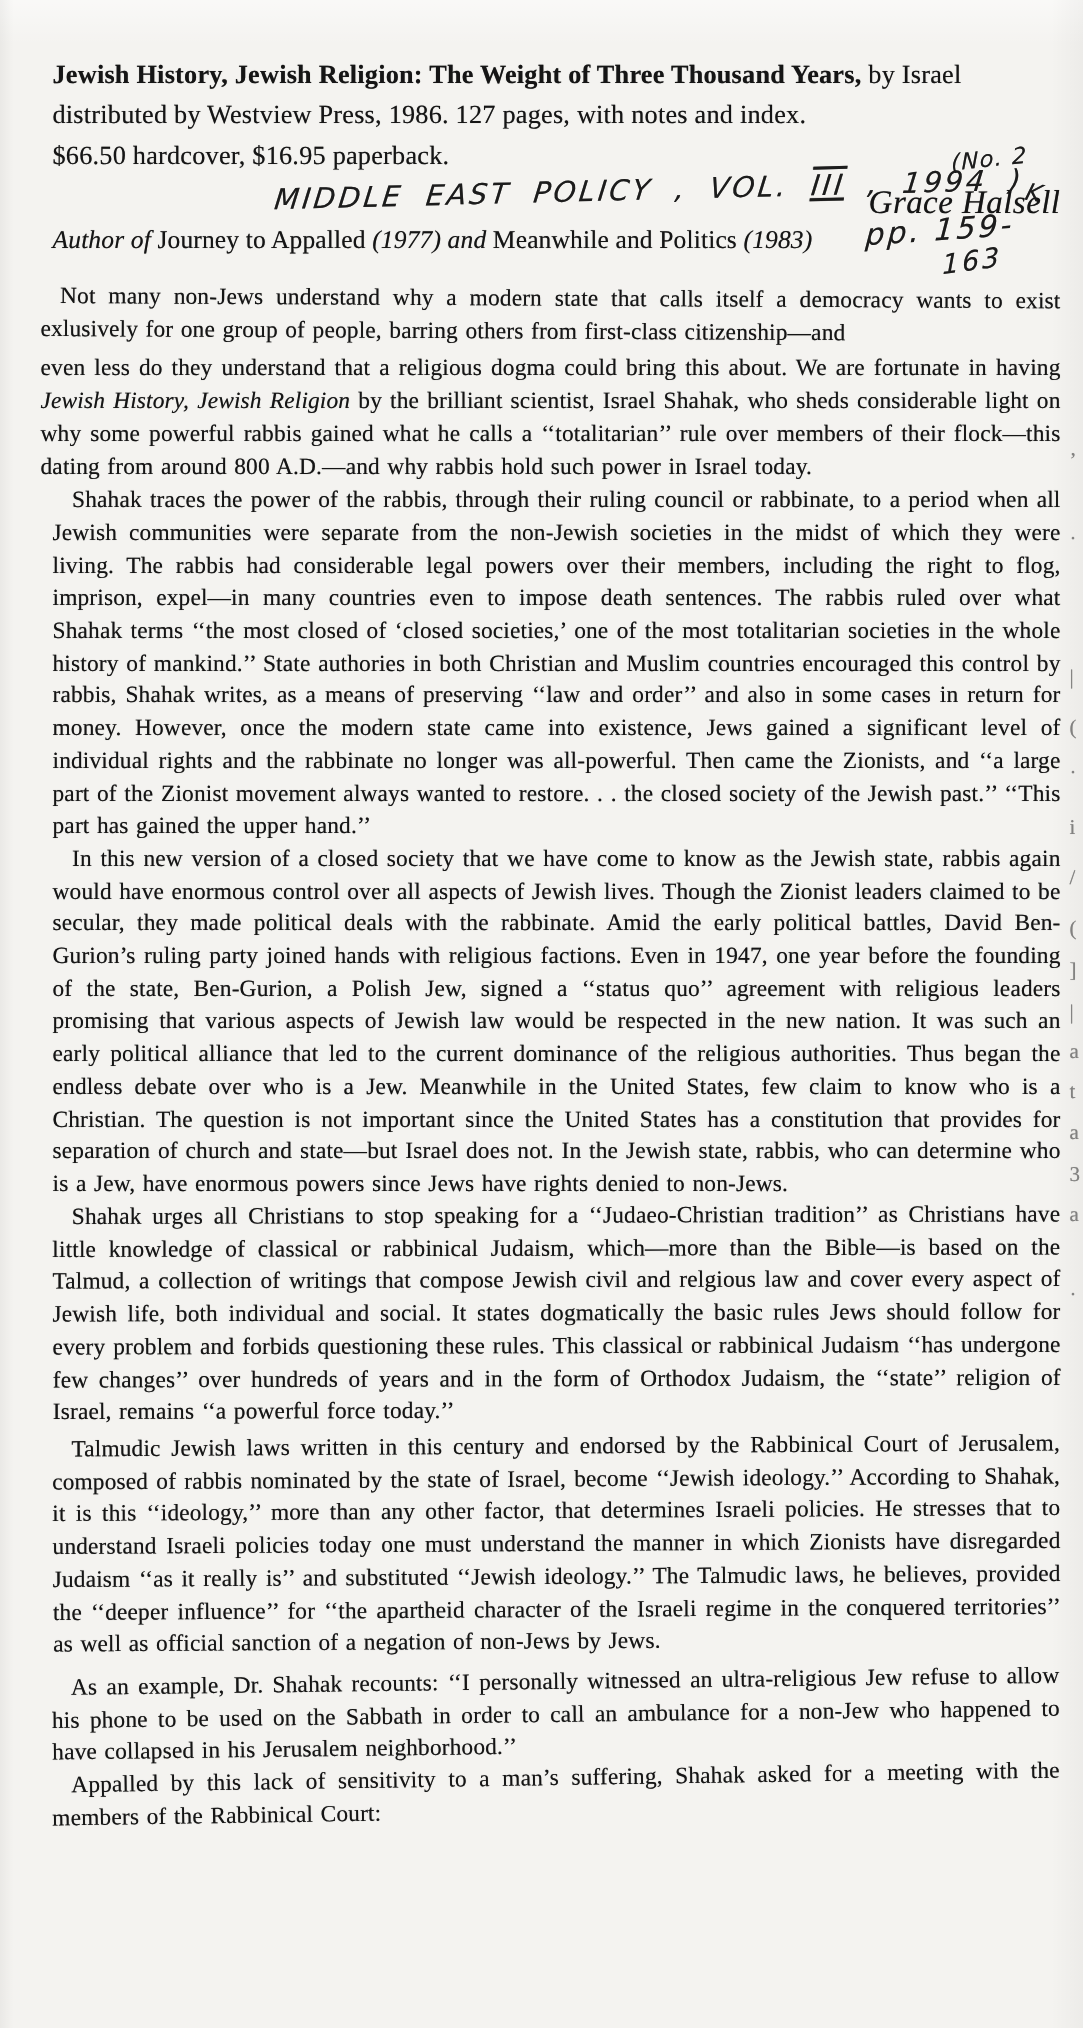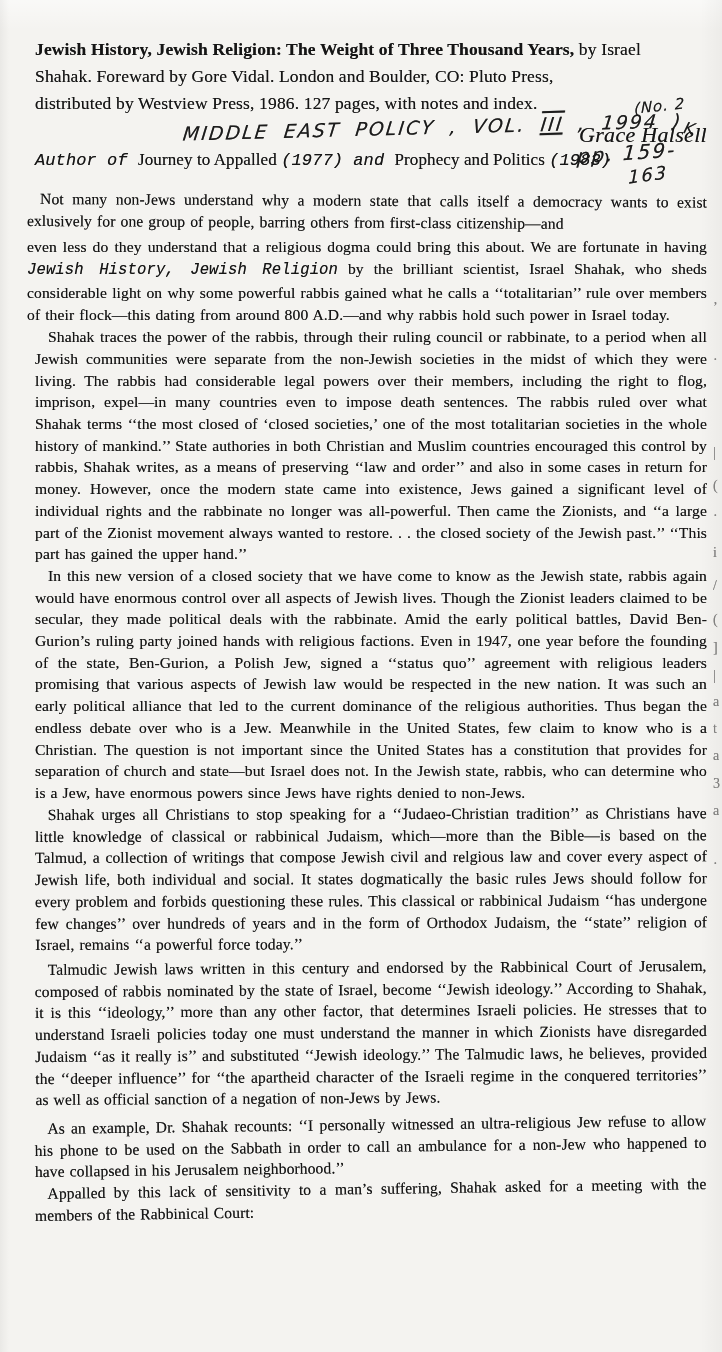--- a/index.html
+++ b/index.html
@@ -7,21 +7,21 @@
     position:relative; width:722px; height:1352px; overflow:hidden;
     background:#f4f3f0;
     background-image:linear-gradient(90deg, rgba(0,0,0,0.045) 0px, rgba(0,0,0,0.0) 9px, rgba(0,0,0,0.0) 97%, rgba(0,0,0,0.03) 100%),
                      linear-gradient(180deg, rgba(255,255,255,0.5) 0px, rgba(0,0,0,0.0) 30px);
     font-family:"Liberation Serif","DejaVu Serif",serif;
     color:#151515;
   }
   .content { position:absolute; left:35px; top:36px; width:672px; }
   .txt { text-shadow:0 0 0.45px rgba(10,10,10,0.6); }
   .bd { font-weight:bold; }
-  .it { font-style:italic;font-family:Liberation Mono, monospace; }
+  .it { font-style:italic; }
   .ru { text-decoration-line:underline overline; text-decoration-thickness:1.5px; text-underline-offset:2px; }
 
   
   .citation { }
   .hline { font-size:17.5px; line-height:27px; white-space:nowrap; letter-spacing:0.15px; }
 
   
   .byline-name { margin-top:5px; font-size:22px; line-height:25px; font-style:italic; letter-spacing:0.3px;text-align:right; }
   .byline-credit { font-size:17px; line-height:26px; white-space:nowrap; letter-spacing:0.1px; }
 
@@ -54,26 +54,26 @@
                font-family:"Liberation Serif",serif; }
 </style>
 </head>
 <body>
 
 <div class="page txt">
 
   <div class="content">
     <div class="citation">
         <div class="hline"><span class="bd">Jewish History, Jewish Religion: The Weight of Three Thousand Years,</span><span> by Israel</span></div>
-        <div class="hline"><span>Shahak. Foreward by Gore Vidal. London and Boulder, CO: Pluto Press,</span></div>
         <div class="hline"><span>distributed by Westview Press, 1986. 127 pages, with notes and index.</span></div>
+        <div class="hline"><span>$66.50 hardcover, $16.95 paperback.</span></div>
       </div>
 
     <div class="byline-name">Grace Halsell</div>
-    <div class="byline-credit"><span class="it">Author of </span><span>Journey to Appalled </span><span class="it">(1977) and </span><span>Prophecy and Politics </span><span class="it">(1983)</span></div>
+    <div class="byline-credit"><span class="it">Author of </span><span>Journey to Appalled </span><span class="it">(1977) and </span><span>Meanwhile and Politics </span><span class="it">(1983)</span></div>
 
     <div class="bodytext">
         <p class="para p1a ind"><span>Not many non-Jews understand why a modern state that calls itself a democracy wants to exist exlusively for one group of people, barring others from first-class citizenship—and</span></p>
         <p class="para p1b"><span>even less do they understand that a religious dogma could bring this about. We are fortunate in having </span><span class="it">Jewish History, Jewish Religion</span><span> by the brilliant scientist, Israel Shahak, who sheds considerable light on why some powerful rabbis gained what he calls a ‘‘totalitarian’’ rule over members of their flock—this dating from around 800 A.D.—and why rabbis hold such power in Israel today.</span></p>
         <p class="para p2 ind"><span>Shahak traces the power of the rabbis, through their ruling council or rabbinate, to a period when all Jewish communities were separate from the non-Jewish societies in the midst of which they were living. The rabbis had considerable legal powers over their members, including the right to flog, imprison, expel—in many countries even to impose death sentences. The rabbis ruled over what Shahak terms ‘‘the most closed of ‘closed societies,’ one of the most totalitarian societies in the whole history of mankind.’’ State authories in both Christian and Muslim countries encouraged this control by rabbis, Shahak writes, as a means of preserving ‘‘law and order’’ and also in some cases in return for money. However, once the modern state came into existence, Jews gained a significant level of individual rights and the rabbinate no longer was all-powerful. Then came the Zionists, and ‘‘a large part of the Zionist movement always wanted to restore. . . the closed society of the Jewish past.’’ ‘‘This part has gained the upper hand.’’</span></p>
         <p class="para p3 ind"><span>In this new version of a closed society that we have come to know as the Jewish state, rabbis again would have enormous control over all aspects of Jewish lives. Though the Zionist leaders claimed to be secular, they made political deals with the rabbinate. Amid the early political battles, David Ben-Gurion’s ruling party joined hands with religious factions. Even in 1947, one year before the founding of the state, Ben-Gurion, a Polish Jew, signed a ‘‘status quo’’ agreement with religious leaders promising that various aspects of Jewish law would be respected in the new nation. It was such an early political alliance that led to the current dominance of the religious authorities. Thus began the endless debate over who is a Jew. Meanwhile in the United States, few claim to know who is a Christian. The question is not important since the United States has a constitution that provides for separation of church and state—but Israel does not. In the Jewish state, rabbis, who can determine who is a Jew, have enormous powers since Jews have rights denied to non-Jews.</span></p>
         <p class="para p4 ind"><span>Shahak urges all Christians to stop speaking for a ‘‘Judaeo-Christian tradition’’ as Christians have little knowledge of classical or rabbinical Judaism, which—more than the Bible—is based on the Talmud, a collection of writings that compose Jewish civil and relgious law and cover every aspect of Jewish life, both individual and social. It states dogmatically the basic rules Jews should follow for every problem and forbids questioning these rules. This classical or rabbinical Judaism ‘‘has undergone few changes’’ over hundreds of years and in the form of Orthodox Judaism, the ‘‘state’’ religion of Israel, remains ‘‘a powerful force today.’’</span></p>
         <p class="para p5 ind"><span>Talmudic Jewish laws written in this century and endorsed by the Rabbinical Court of Jerusalem, composed of rabbis nominated by the state of Israel, become ‘‘Jewish ideology.’’ According to Shahak, it is this ‘‘ideology,’’ more than any other factor, that determines Israeli policies. He stresses that to understand Israeli policies today one must understand the manner in which Zionists have disregarded Judaism ‘‘as it really is’’ and substituted ‘‘Jewish ideology.’’ The Talmudic laws, he believes, provided the ‘‘deeper influence’’ for ‘‘the apartheid character of the Israeli regime in the conquered territories’’ as well as official sanction of a negation of non-Jews by Jews.</span></p>
         <p class="para p6 ind"><span>As an example, Dr. Shahak recounts: ‘‘I personally witnessed an ultra-religious Jew refuse to allow his phone to be used on the Sabbath in order to call an ambulance for a non-Jew who happened to have collapsed in his Jerusalem neighborhood.’’</span></p>
         <p class="para p7 ind"><span>Appalled by this lack of sensitivity to a man’s suffering, Shahak asked for a meeting with the members of the Rabbinical Court:</span></p>

